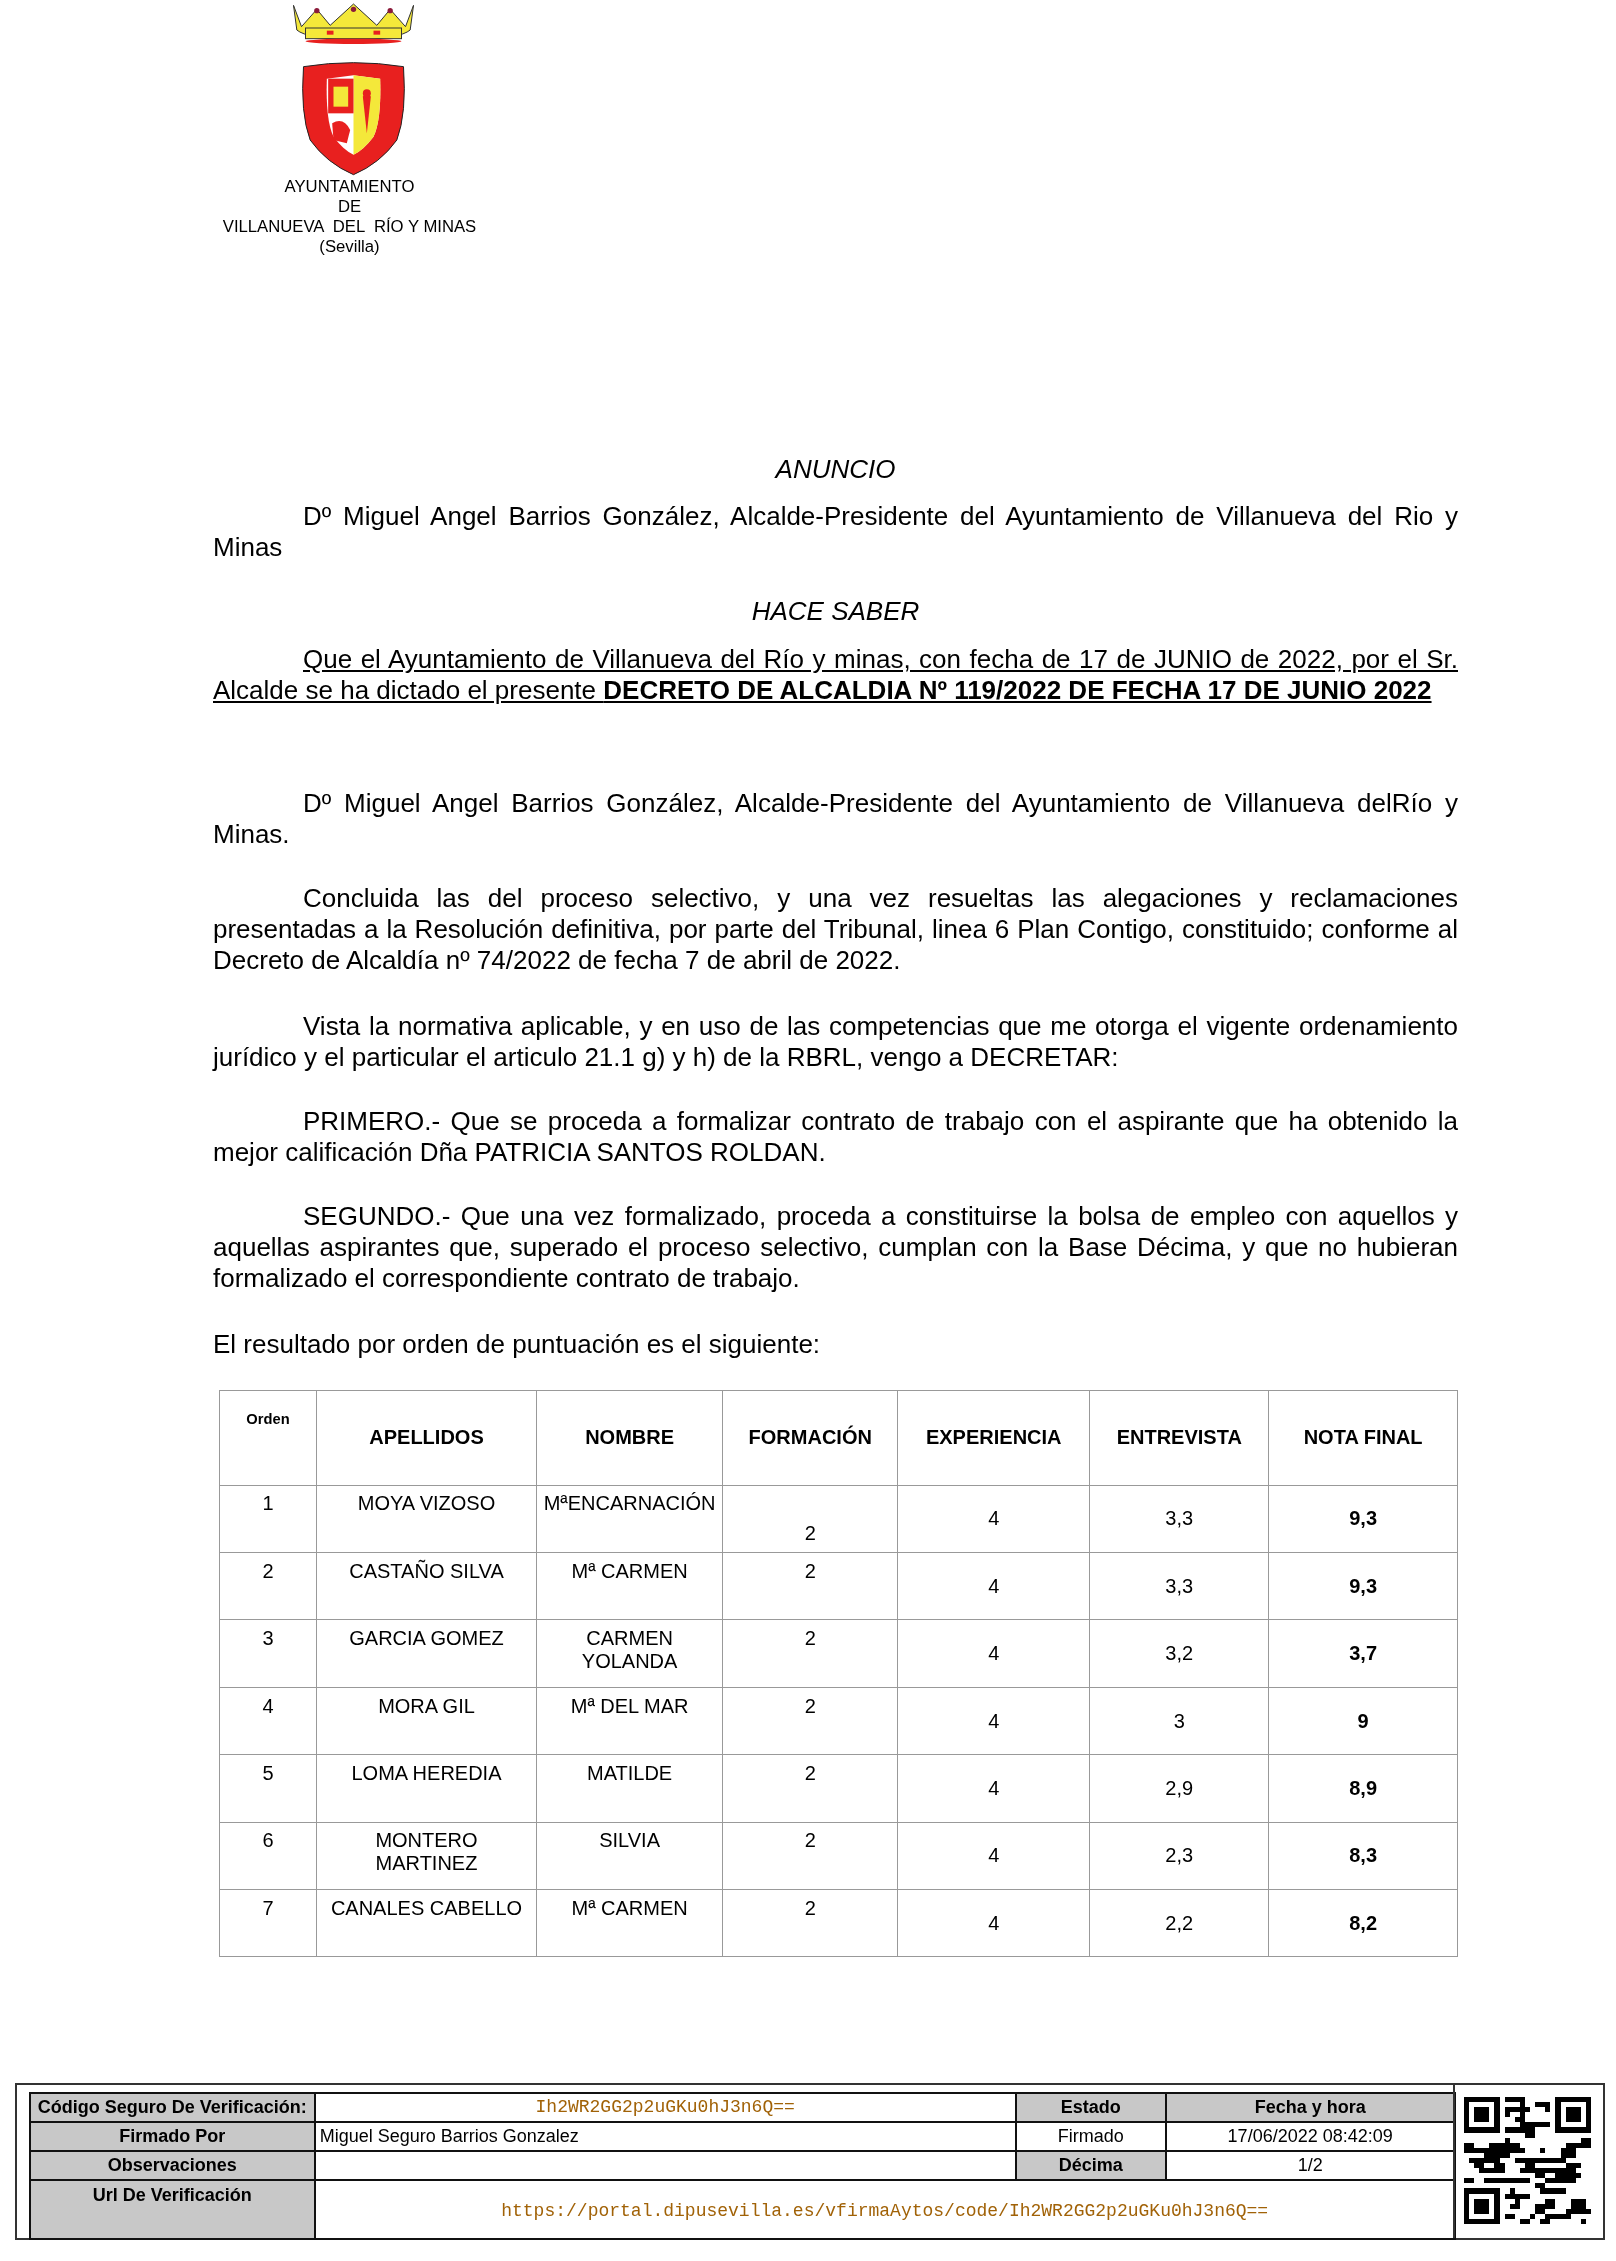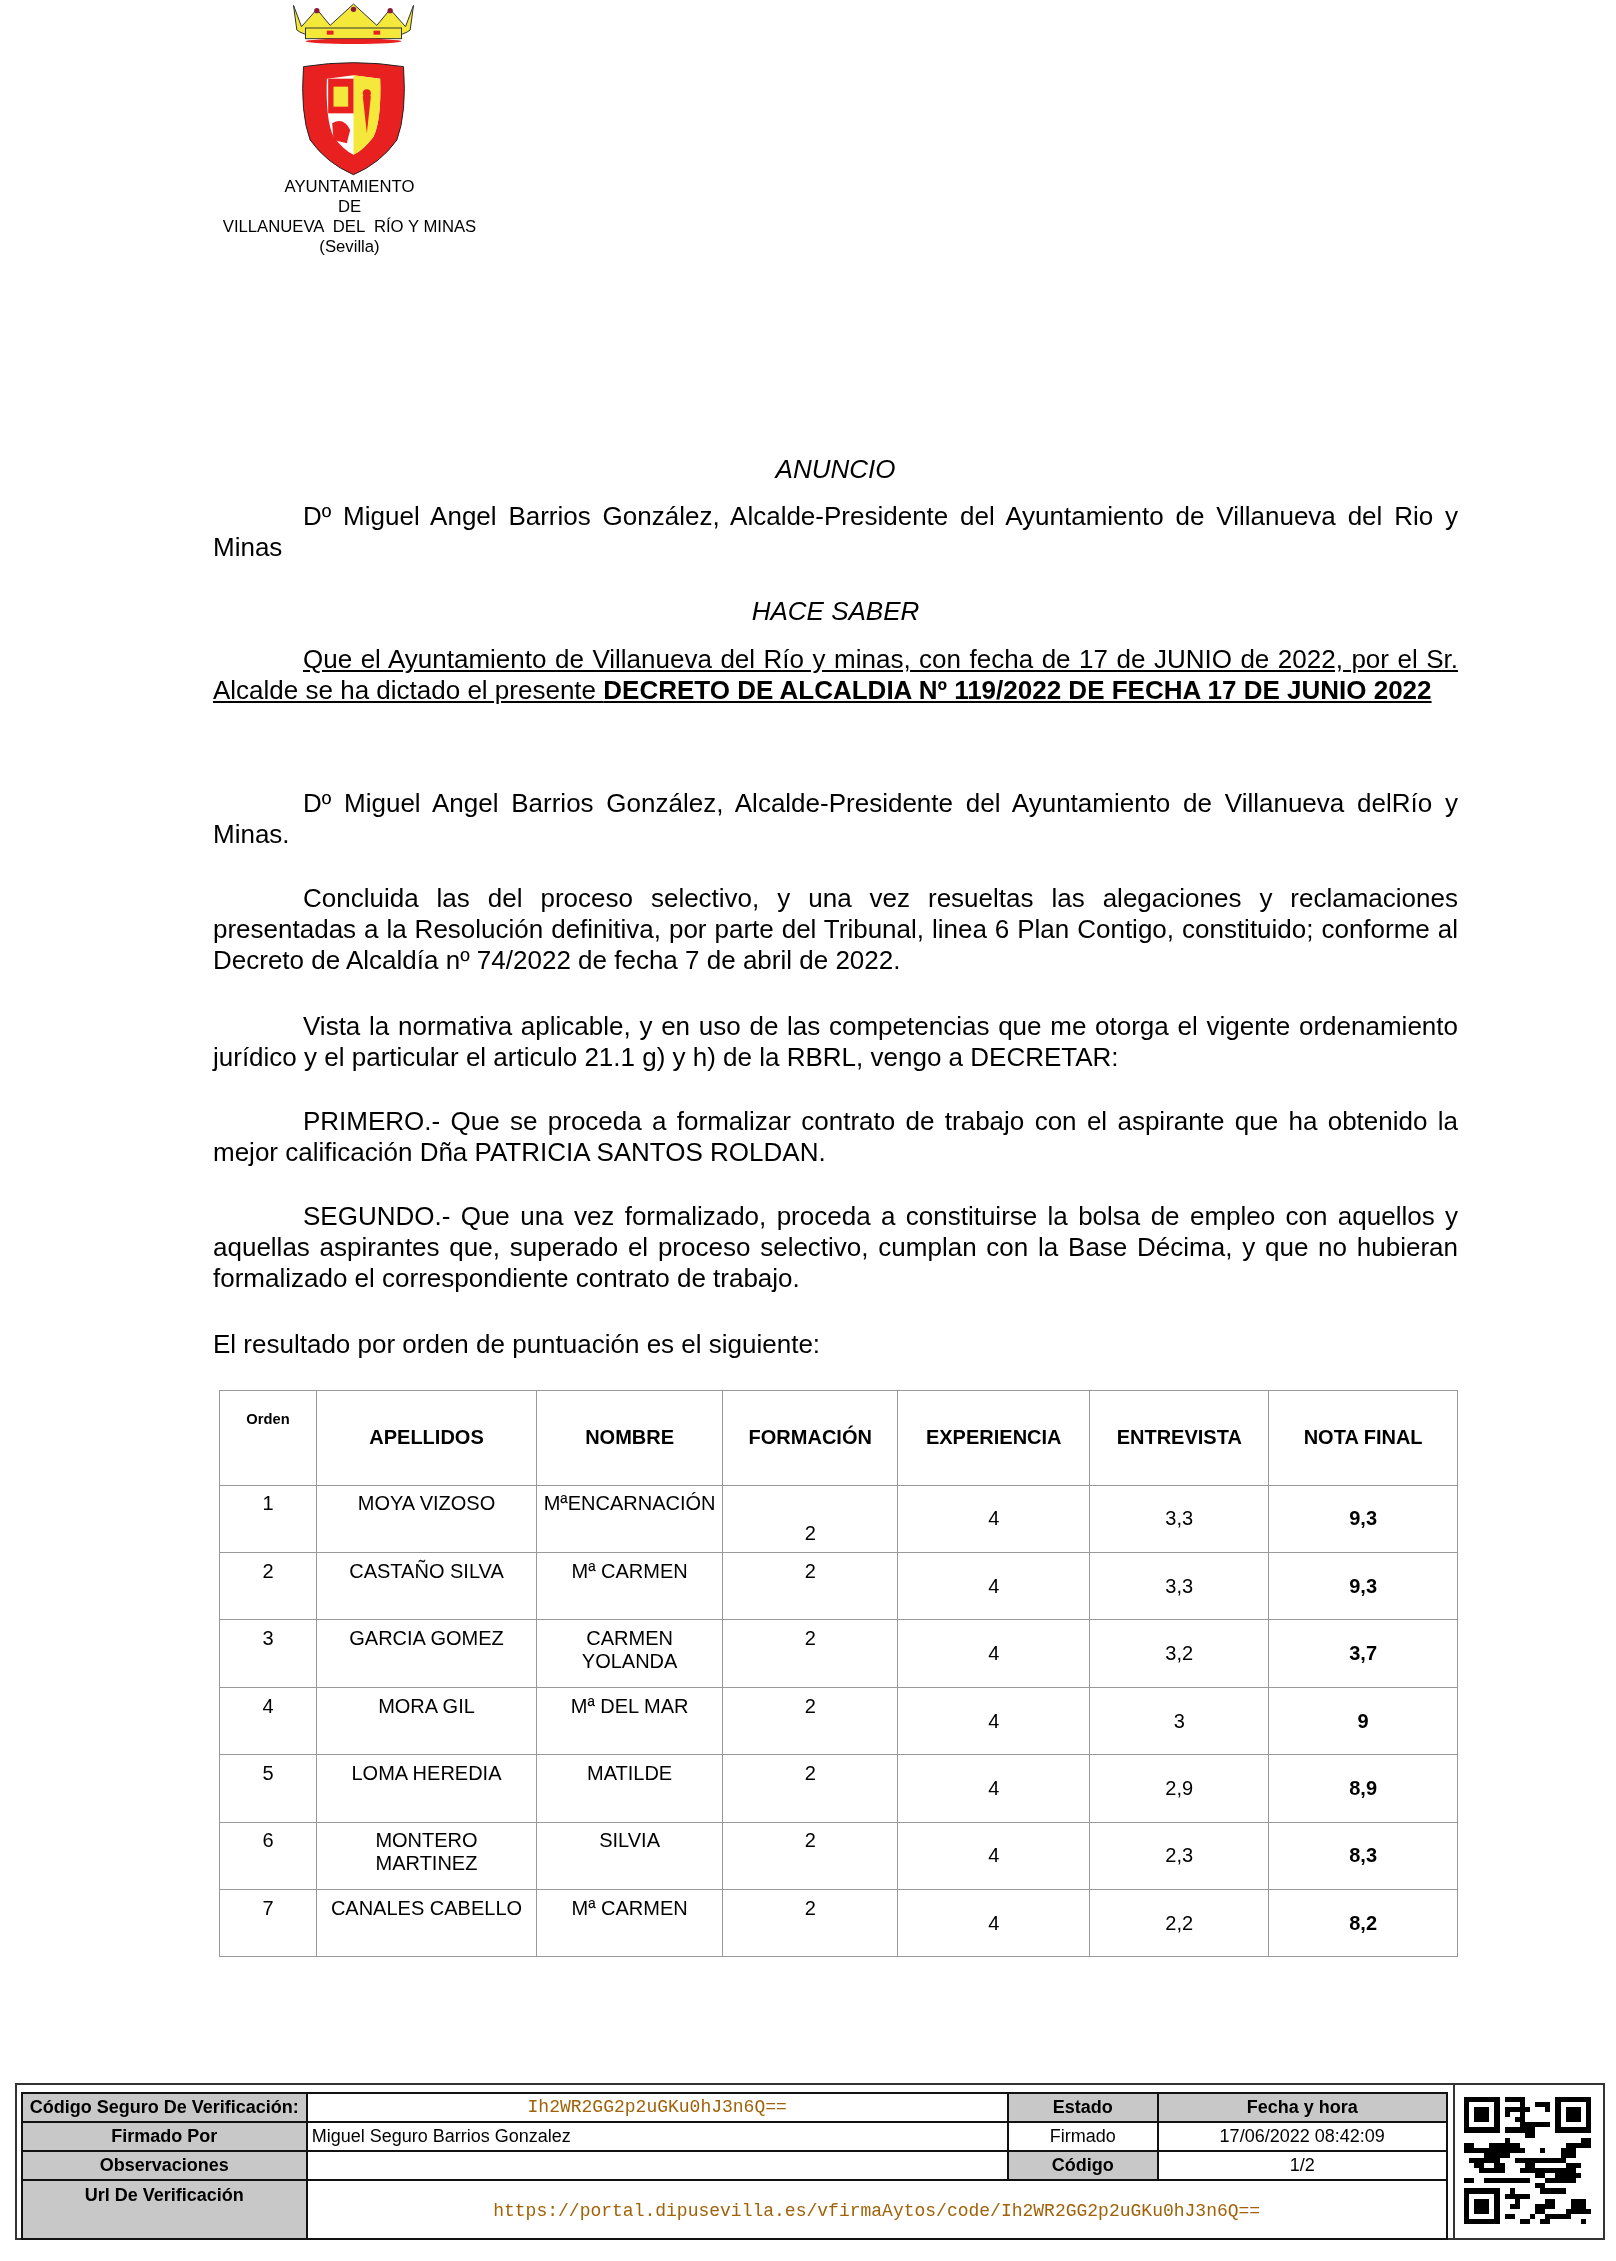--- a/index.html
+++ b/index.html
@@ -11,21 +11,21 @@
   .indent { text-indent:90px; }
   .center-it { text-align:center; font-style:italic; }
   #res-table { position:absolute; left:219px; top:1390px; width:1239px; border-collapse:collapse; font-size:20px; }
   #res-table td, #res-table th { border:1px solid #999; vertical-align:top; padding:6.7px 6.7px; text-align:center; }
   #res-table th { font-weight:bold; height:67px; vertical-align:middle; font-size:20px; }
   #res-table th.small { font-size:14.7px; vertical-align:top; padding-top:20px; }
   #res-table tr.r td { height:53px; }
   #res-table td.mid { vertical-align:middle; }
   #res-table td.bold { font-weight:bold; }
   #footer { position:absolute; left:14.7px; top:2083px; width:1586px; height:153px; border:2px solid #333; }
-  #ftable { position:absolute; left:4px; top:6.7px; width:1427px; border-collapse:collapse; font-size:18px; }
+  #ftable { position:absolute; left:12px; top:6.7px; width:1427px; border-collapse:collapse; font-size:18px; }
   #ftable td { border:2px solid #111; height:27px; padding:0 4px; text-align:center; }
   #ftable td.lbl { background:#c8c8c8; font-weight:bold; }
   #ftable td.mono { font-family:"Liberation Mono", monospace; font-size:18px; color:#a16207; }
   #ftable td.left { text-align:left; }
   #qr { position:absolute; left:1444px; top:12px; width:133px; height:127px; }
   #qr-sep { position:absolute; left:1436px; top:0; width:2px; height:153px; background:#333; }
 </style>
 </head>
 <body>
 
@@ -177,21 +177,21 @@
     </tr>
     <tr>
       <td class="lbl">Firmado Por</td>
       <td class="left">Miguel Seguro Barrios Gonzalez</td>
       <td>Firmado</td>
       <td>17/06/2022 08:42:09</td>
     </tr>
     <tr>
       <td class="lbl">Observaciones</td>
       <td></td>
-      <td class="lbl">Código</td>
+      <td class="lbl">Décima</td>
       <td>1/2</td>
     </tr>
     <tr>
       <td class="lbl" style="height:53px;vertical-align:top;padding-top:4px;">Url De Verificación</td>
       <td colspan="3" class="mono" style="vertical-align:top;padding-top:20px;">https://portal.dipusevilla.es/vfirmaAytos/code/Ih2WR2GG2p2uGKu0hJ3n6Q==</td>
     </tr>
   </tbody>
     </table>
   <div id="qr-sep"></div>
   <svg id="qr" viewBox="0 0 25 25" shape-rendering="crispEdges">

